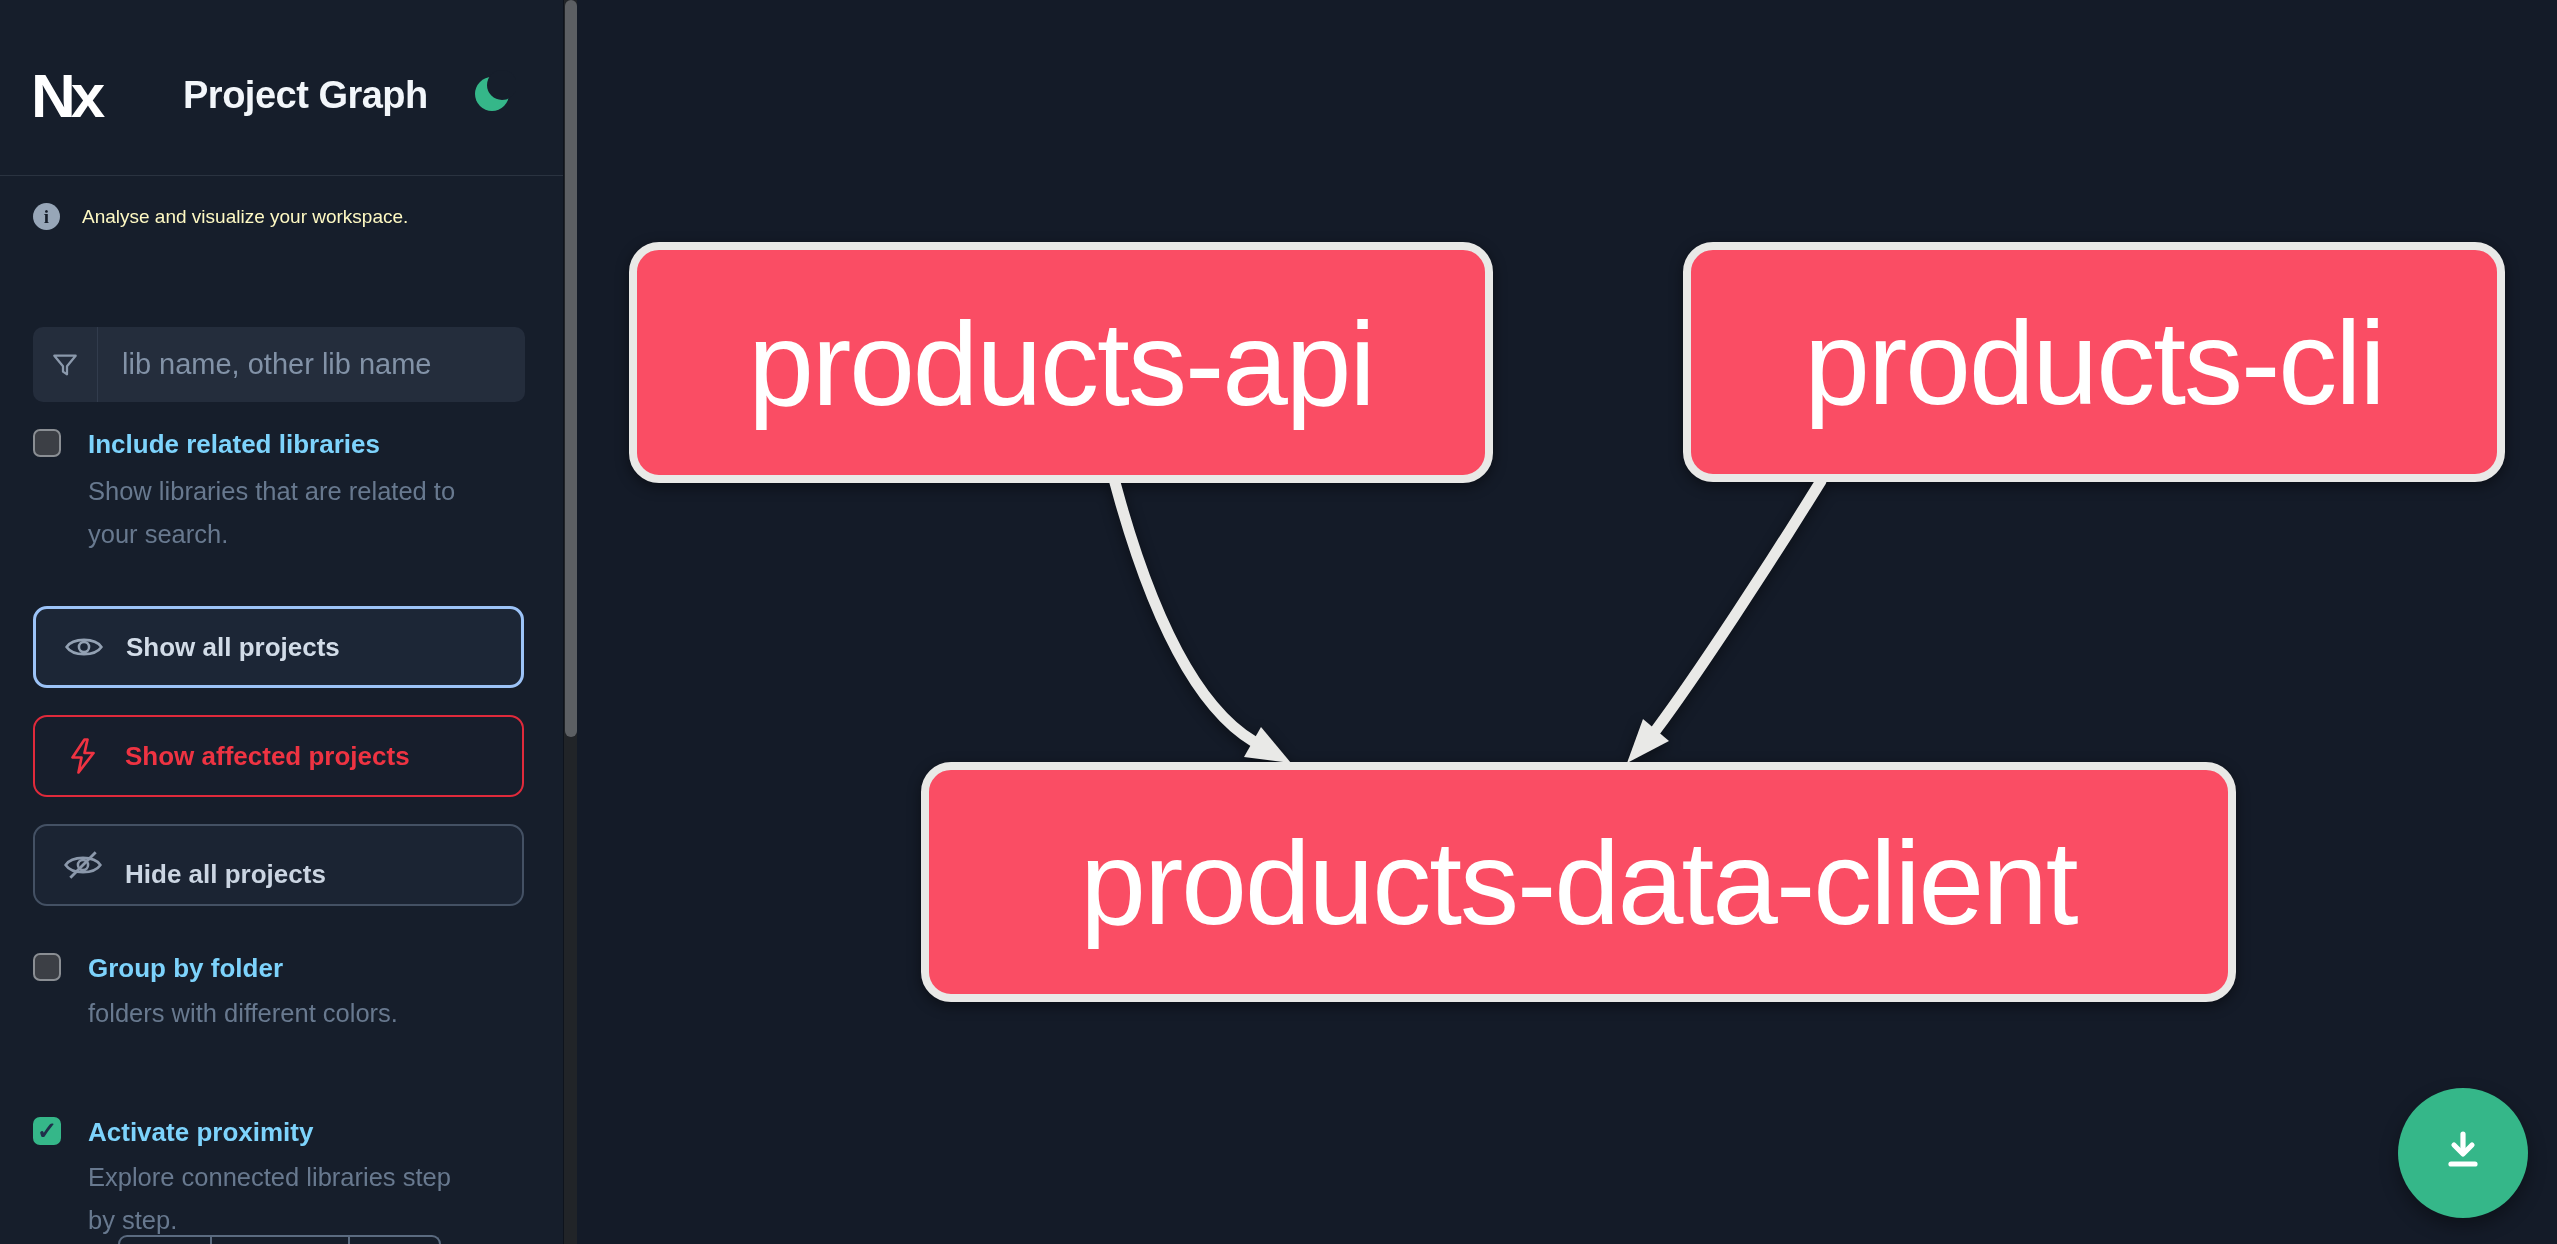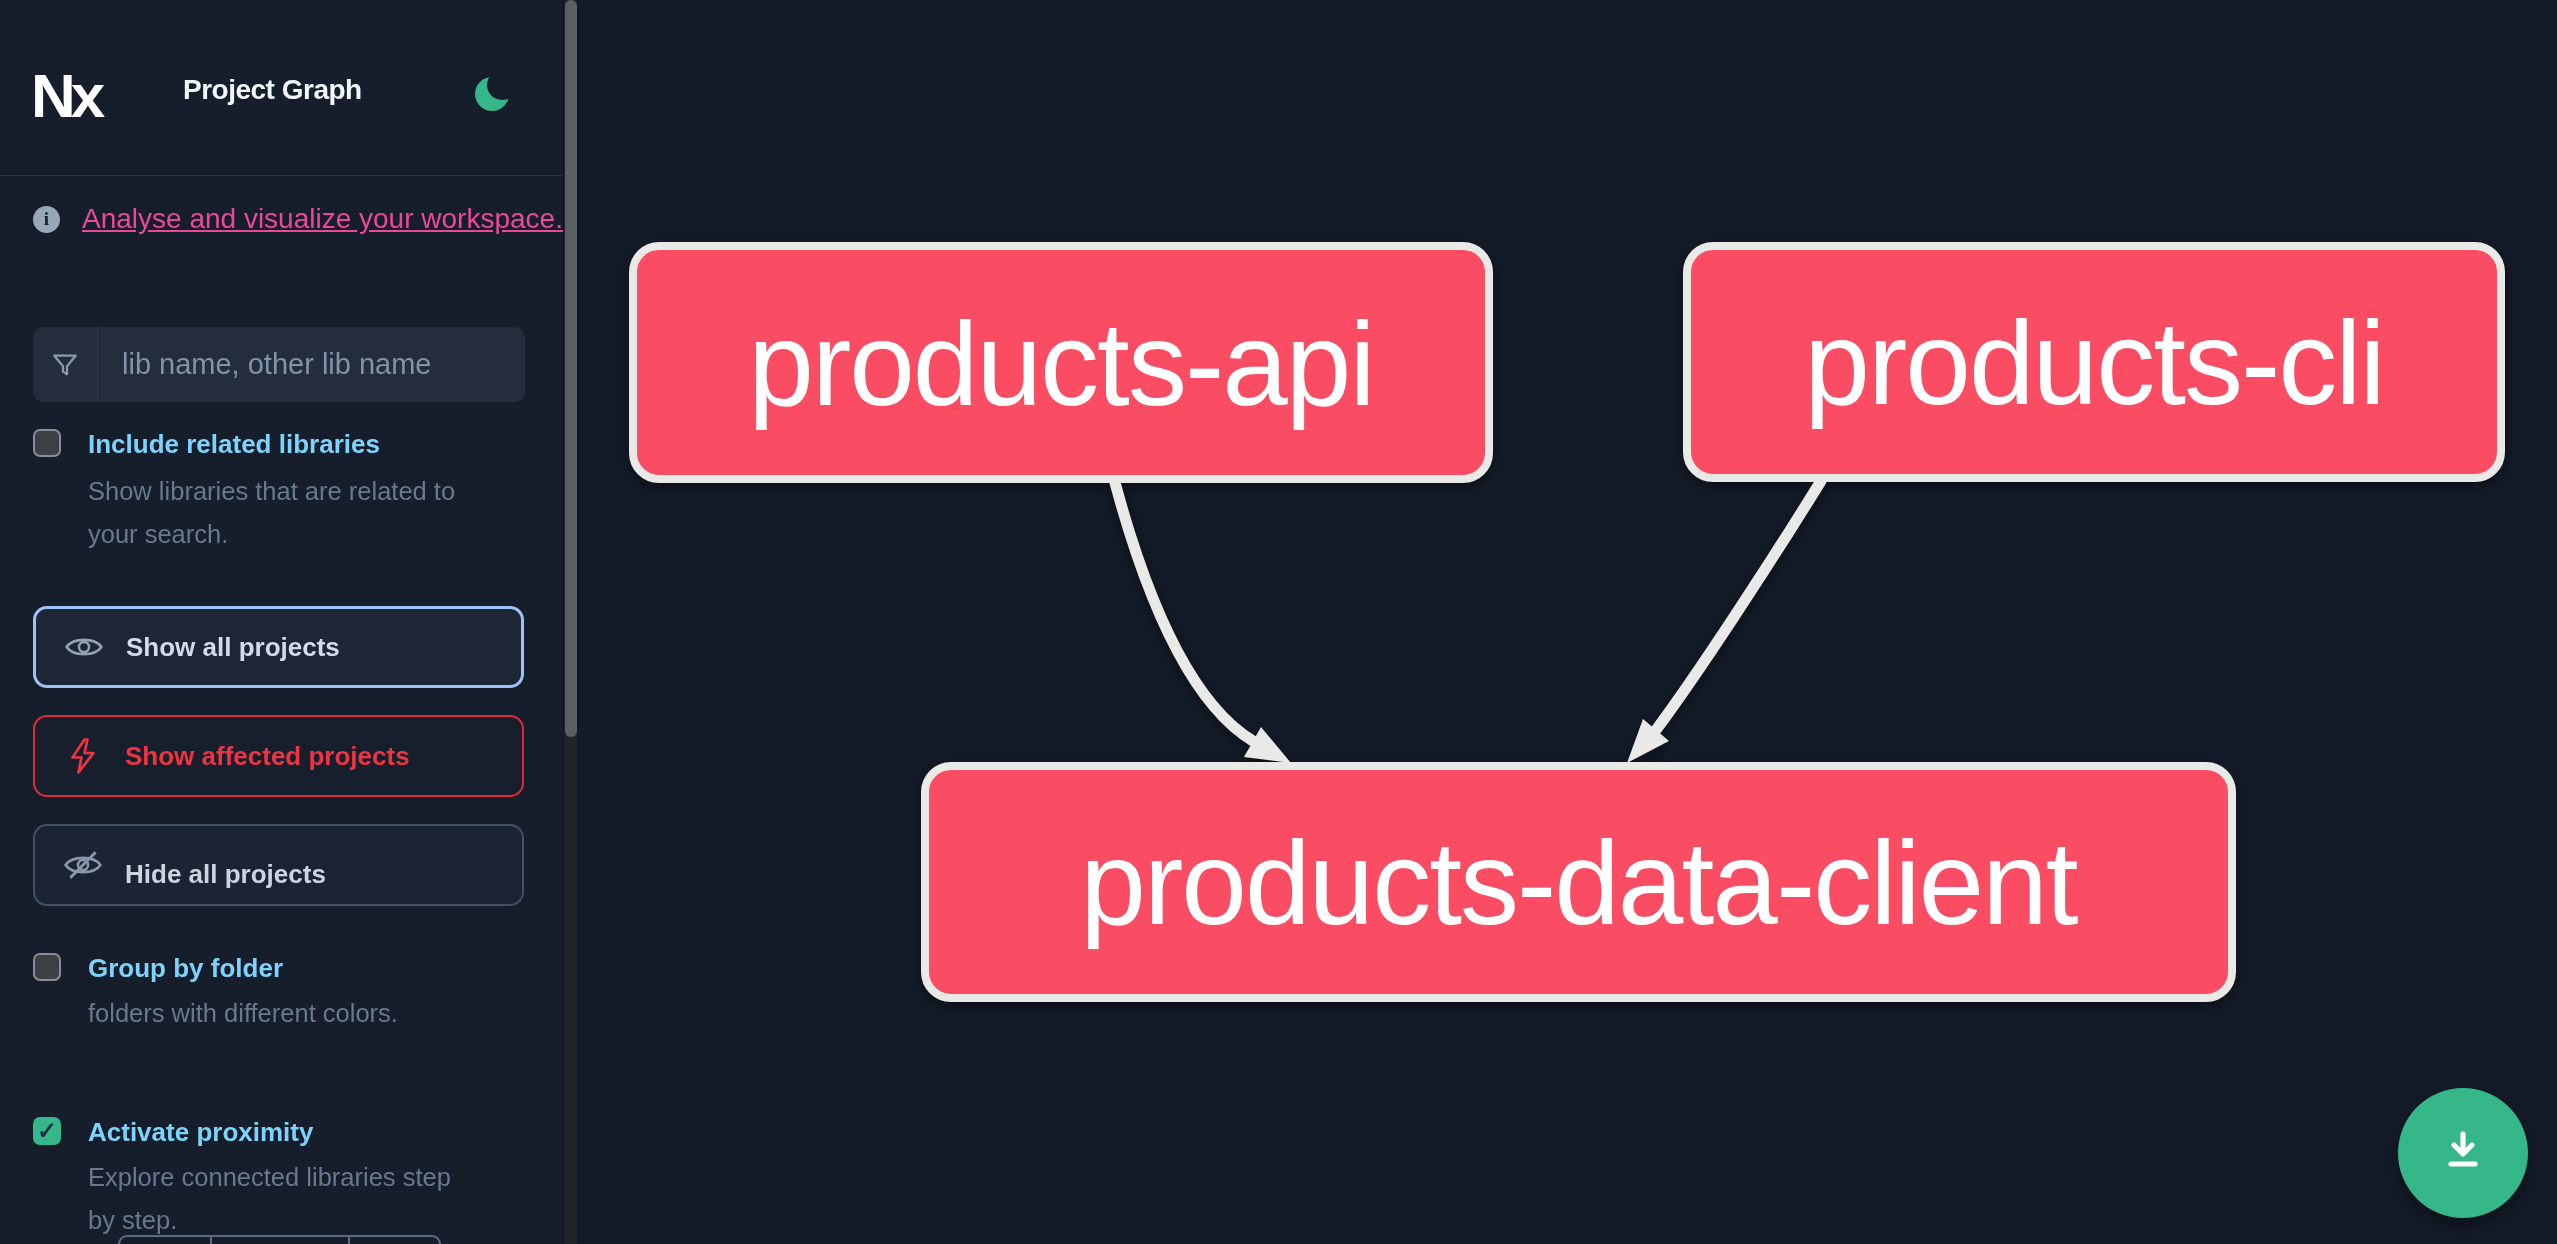--- a/index.html
+++ b/index.html
@@ -16,30 +16,30 @@
     background:#5c5f63; border-radius:7px; }
   .canvas { position:absolute; left:577px; top:0; width:1980px; height:1244px;
     background:#141b28; z-index:1; }
 
   
   .header { position:absolute; left:0; top:0; width:563px; height:176px;
     border-bottom:1px solid #2a3340; }
   .nx-logo { position:absolute; left:31px; top:56px; width:90px; height:78px;
     color:#ffffff; font-weight:900; font-size:62px; letter-spacing:-5px;
     display:flex; align-items:center; }
-  .app-title { position:absolute; left:183px; top:74px; font-size:28px; font-weight:700;
+  .app-title { position:absolute; left:183px; top:74px; font-size:38px; font-weight:700;
     color:#f2f6fa; letter-spacing:-0.5px; }
   .moon { position:absolute; left:472px; top:70px; width:44px; height:44px; cursor:pointer; }
 
   
   .info-row { position:absolute; left:33px; top:203px; display:flex; align-items:center; }
   .info-icon { width:27px; height:27px; border-radius:50%; background:#97a6b8;
     color:#161e2b; font-weight:800; font-size:19px; font-family:"Liberation Serif",serif;
     display:flex; align-items:center; justify-content:center; }
-  .info-text { margin-left:22px; color:#ec4899; font-size:28px;text-decoration:underline; }
+  .info-text { margin-left:22px; color:#fef9c3; font-size:19px; }
 
   
   .search-box { position:absolute; left:33px; top:327px; width:492px; height:75px;
     background:#242d3c; border-radius:10px; display:flex; align-items:stretch; overflow:hidden; }
   .search-iconcell { width:65px; display:flex; align-items:center; justify-content:center;
     border-right:1px solid #323c4d; }
   .search-input { flex:1; background:transparent; border:none; outline:none;
     color:#c7d2e0; font-size:29px; padding:0 24px; font-family:"Liberation Sans",sans-serif; }
   .search-input::placeholder { color:#8292a7; opacity:1; }
 

